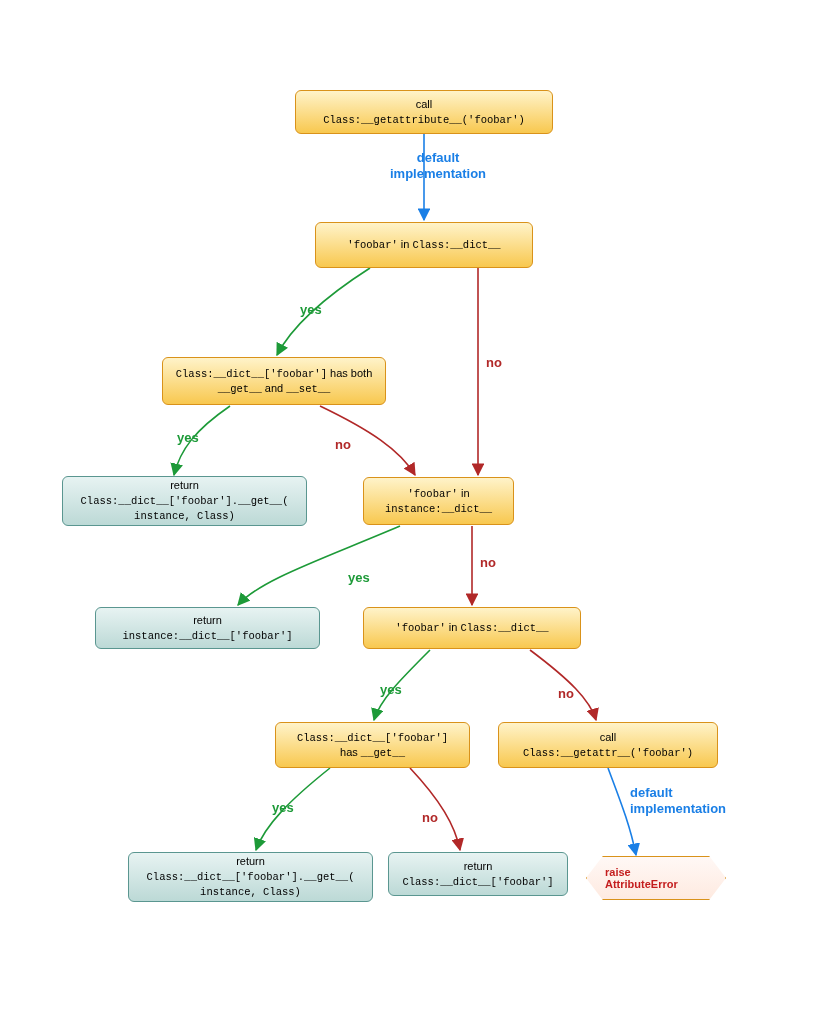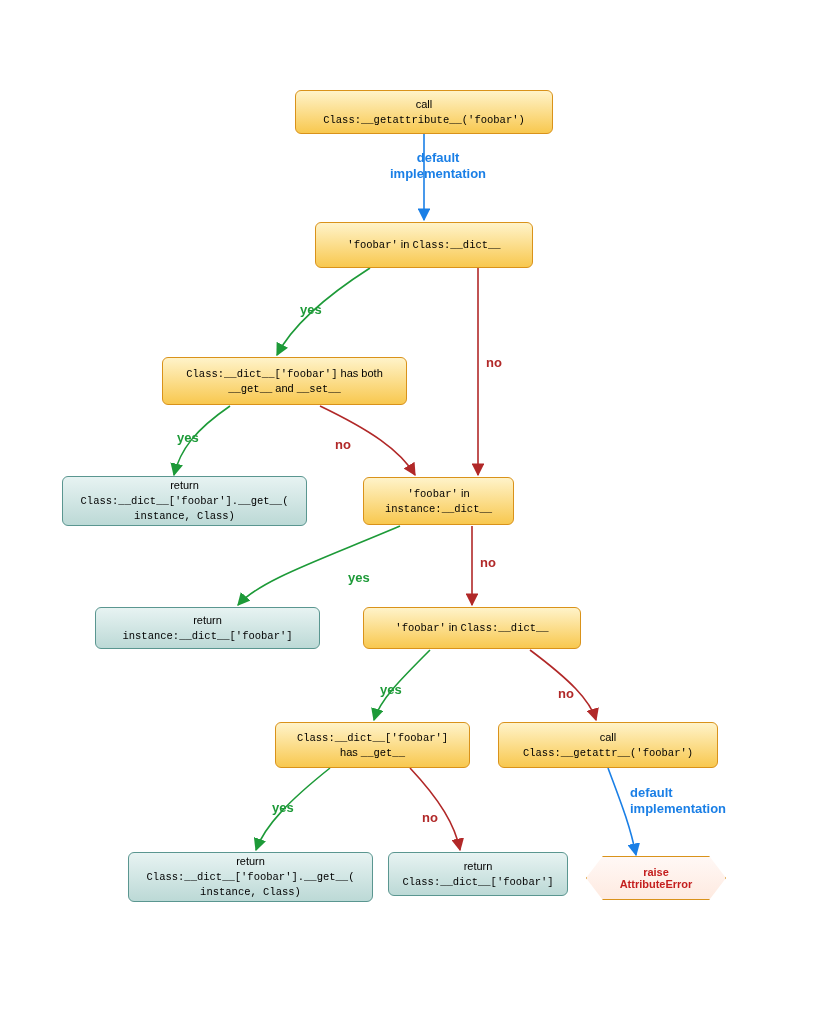--- a/index.html
+++ b/index.html
@@ -34,21 +34,21 @@
   }
   .teal {
     background: linear-gradient(to bottom, #e7f3f2 0%, #bcd9d6 100%);
     border: 1.5px solid #5a9690;
   }
   .hex {
     position: absolute;
     display: flex;
     flex-direction: column;
     justify-content: center;
-    align-items: center;
+    align-items: flex-start;
     font-size: 11px;
     font-weight: bold;
     color: #c41e1e;
     background: linear-gradient(to bottom, #fff8f5 0%, #feeae0 100%);
     border: 1.5px solid #d9921a;
     clip-path: polygon(12% 0%, 88% 0%, 100% 50%, 88% 100%, 12% 100%, 0% 50%);
     text-align: center;
     padding: 6px 18px;
   }
   .mono { font-family: "Courier New", monospace; font-weight: normal; font-size: 10.5px; }
@@ -118,21 +118,21 @@
 </div>
 
 <div class="node yellow" style="left:315px; top:222px; width:218px; height:46px;">
   <div>
     <span class="mono">'foobar'</span>
     <span class="plain"> in </span>
     <span class="mono">Class:__dict__</span>
   </div>
 </div>
 
-<div class="node yellow" style="left:162px; top:357px; width:245px; height:48px;">
+<div class="node yellow" style="left:162px; top:357px; width:224px; height:48px;">
   <div>
     <span class="mono">Class:__dict__['foobar']</span>
     <span class="plain"> has both</span>
   </div>
   <div>
     <span class="mono">__get__</span>
     <span class="plain"> and </span>
     <span class="mono">__set__</span>
   </div>
 </div>

